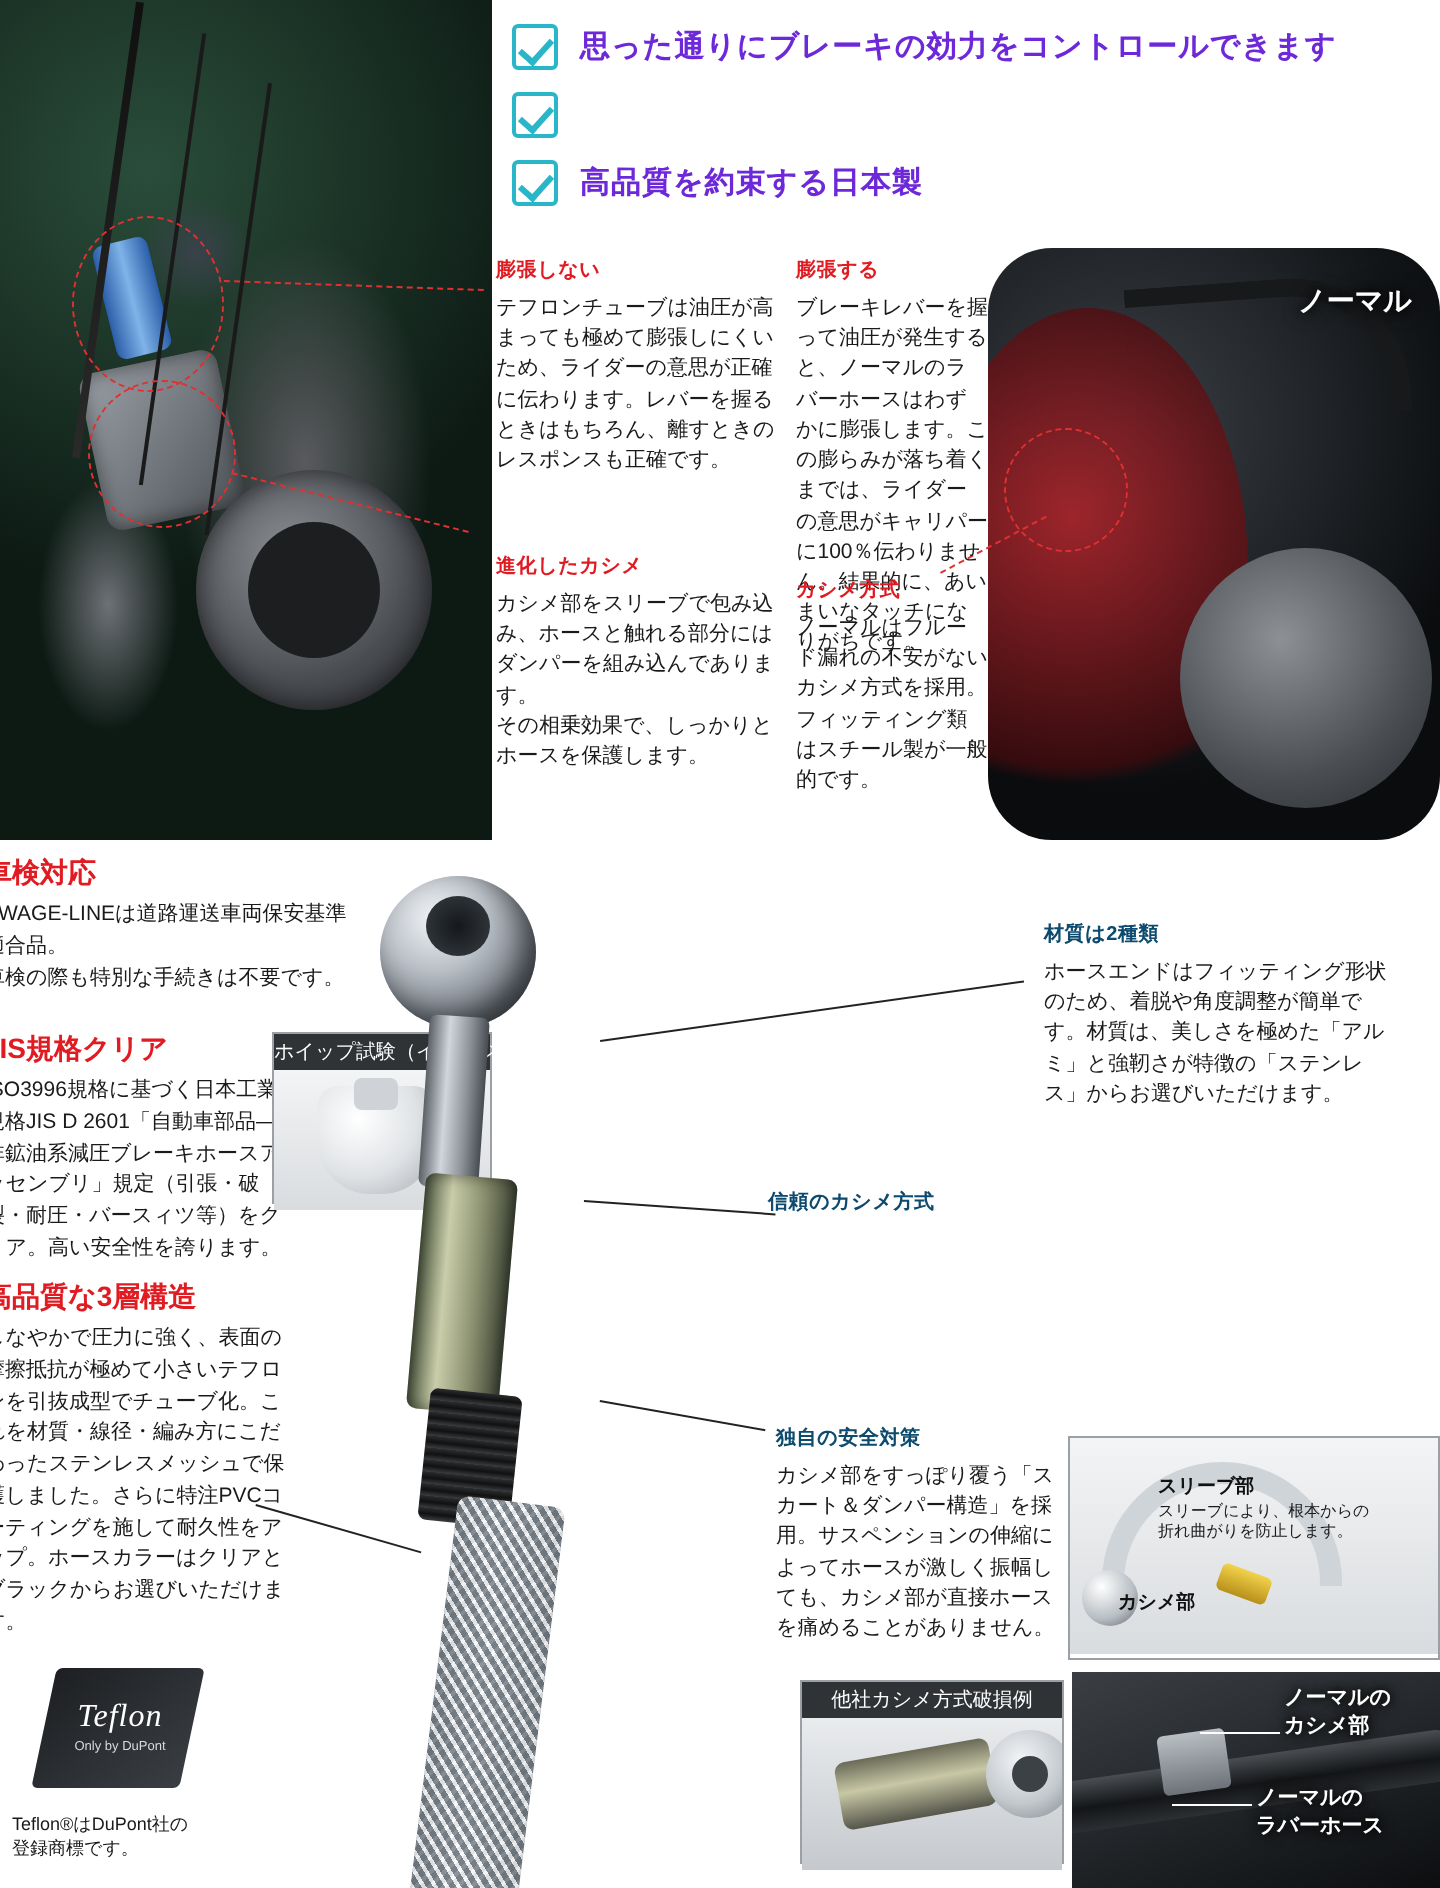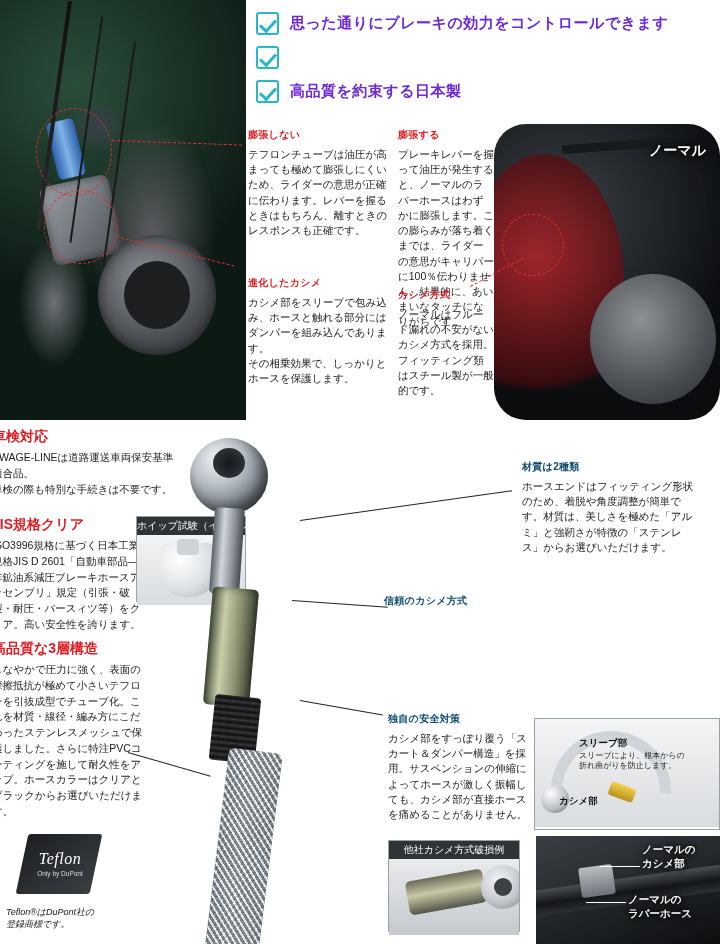--- a/index.html
+++ b/index.html
@@ -523,21 +523,21 @@
       <div class="sw-hose"></div>
       <div class="sw-ball"></div>
       <div class="sw-yellow"></div>
       <div class="sw-lbl" style="left:44px; top:18px;">スリーブ部</div>
       <div class="sw-note" style="left:44px; top:32px; white-space:pre-line;">スリーブにより、根本からの
 折れ曲がりを防止します。</div>
       <div class="sw-lbl" style="left:24px; top:76px;">カシメ部</div>
     </div>
   </div>
 
-  <div class="inset" style="left:388px; top:840px; width:132px; height:92px;">
+  <div class="inset" style="left:400px; top:840px; width:132px; height:92px;">
     <div class="inset-cap">他社カシメ方式破損例</div>
     <div class="inset-body" style="height:76px; background:linear-gradient(180deg,#e9ebed,#c5c9cd);">
       <div class="ob-body"></div>
       <div class="ob-ring"></div>
     </div>
   </div>
 
   <div class="nr-photo">
     <div class="nr-hose"></div>
     <div class="nr-crimp"></div>
@@ -547,16 +547,16 @@
   <div class="abs" style="left:628px; top:892px; font-size:10.5px; line-height:1.35; color:#ffffff; text-shadow:0 0 4px #000,0 0 8px #000; white-space:pre-line; font-weight:bold;">ノーマルの
 ラバーホース</div>
   <div class="leader" style="left:600px; top:866px; width:40px; height:1px; background:#fff;"></div>
   <div class="leader" style="left:586px; top:902px; width:40px; height:1px; background:#fff;"></div>
 
   <div class="teflon">
     <div class="teflon-dia"></div>
     <div class="teflon-txt">Teflon</div>
     <div class="teflon-sub">Only by DuPont</div>
   </div>
-  <div class="teflon-note" style="white-space:pre-line;font-style:italic;">Teflon®はDuPont社の
+  <div class="teflon-note" style="white-space:pre-line;">Teflon®はDuPont社の
 登録商標です。</div>
 
 </div>
 
 </body></html>

